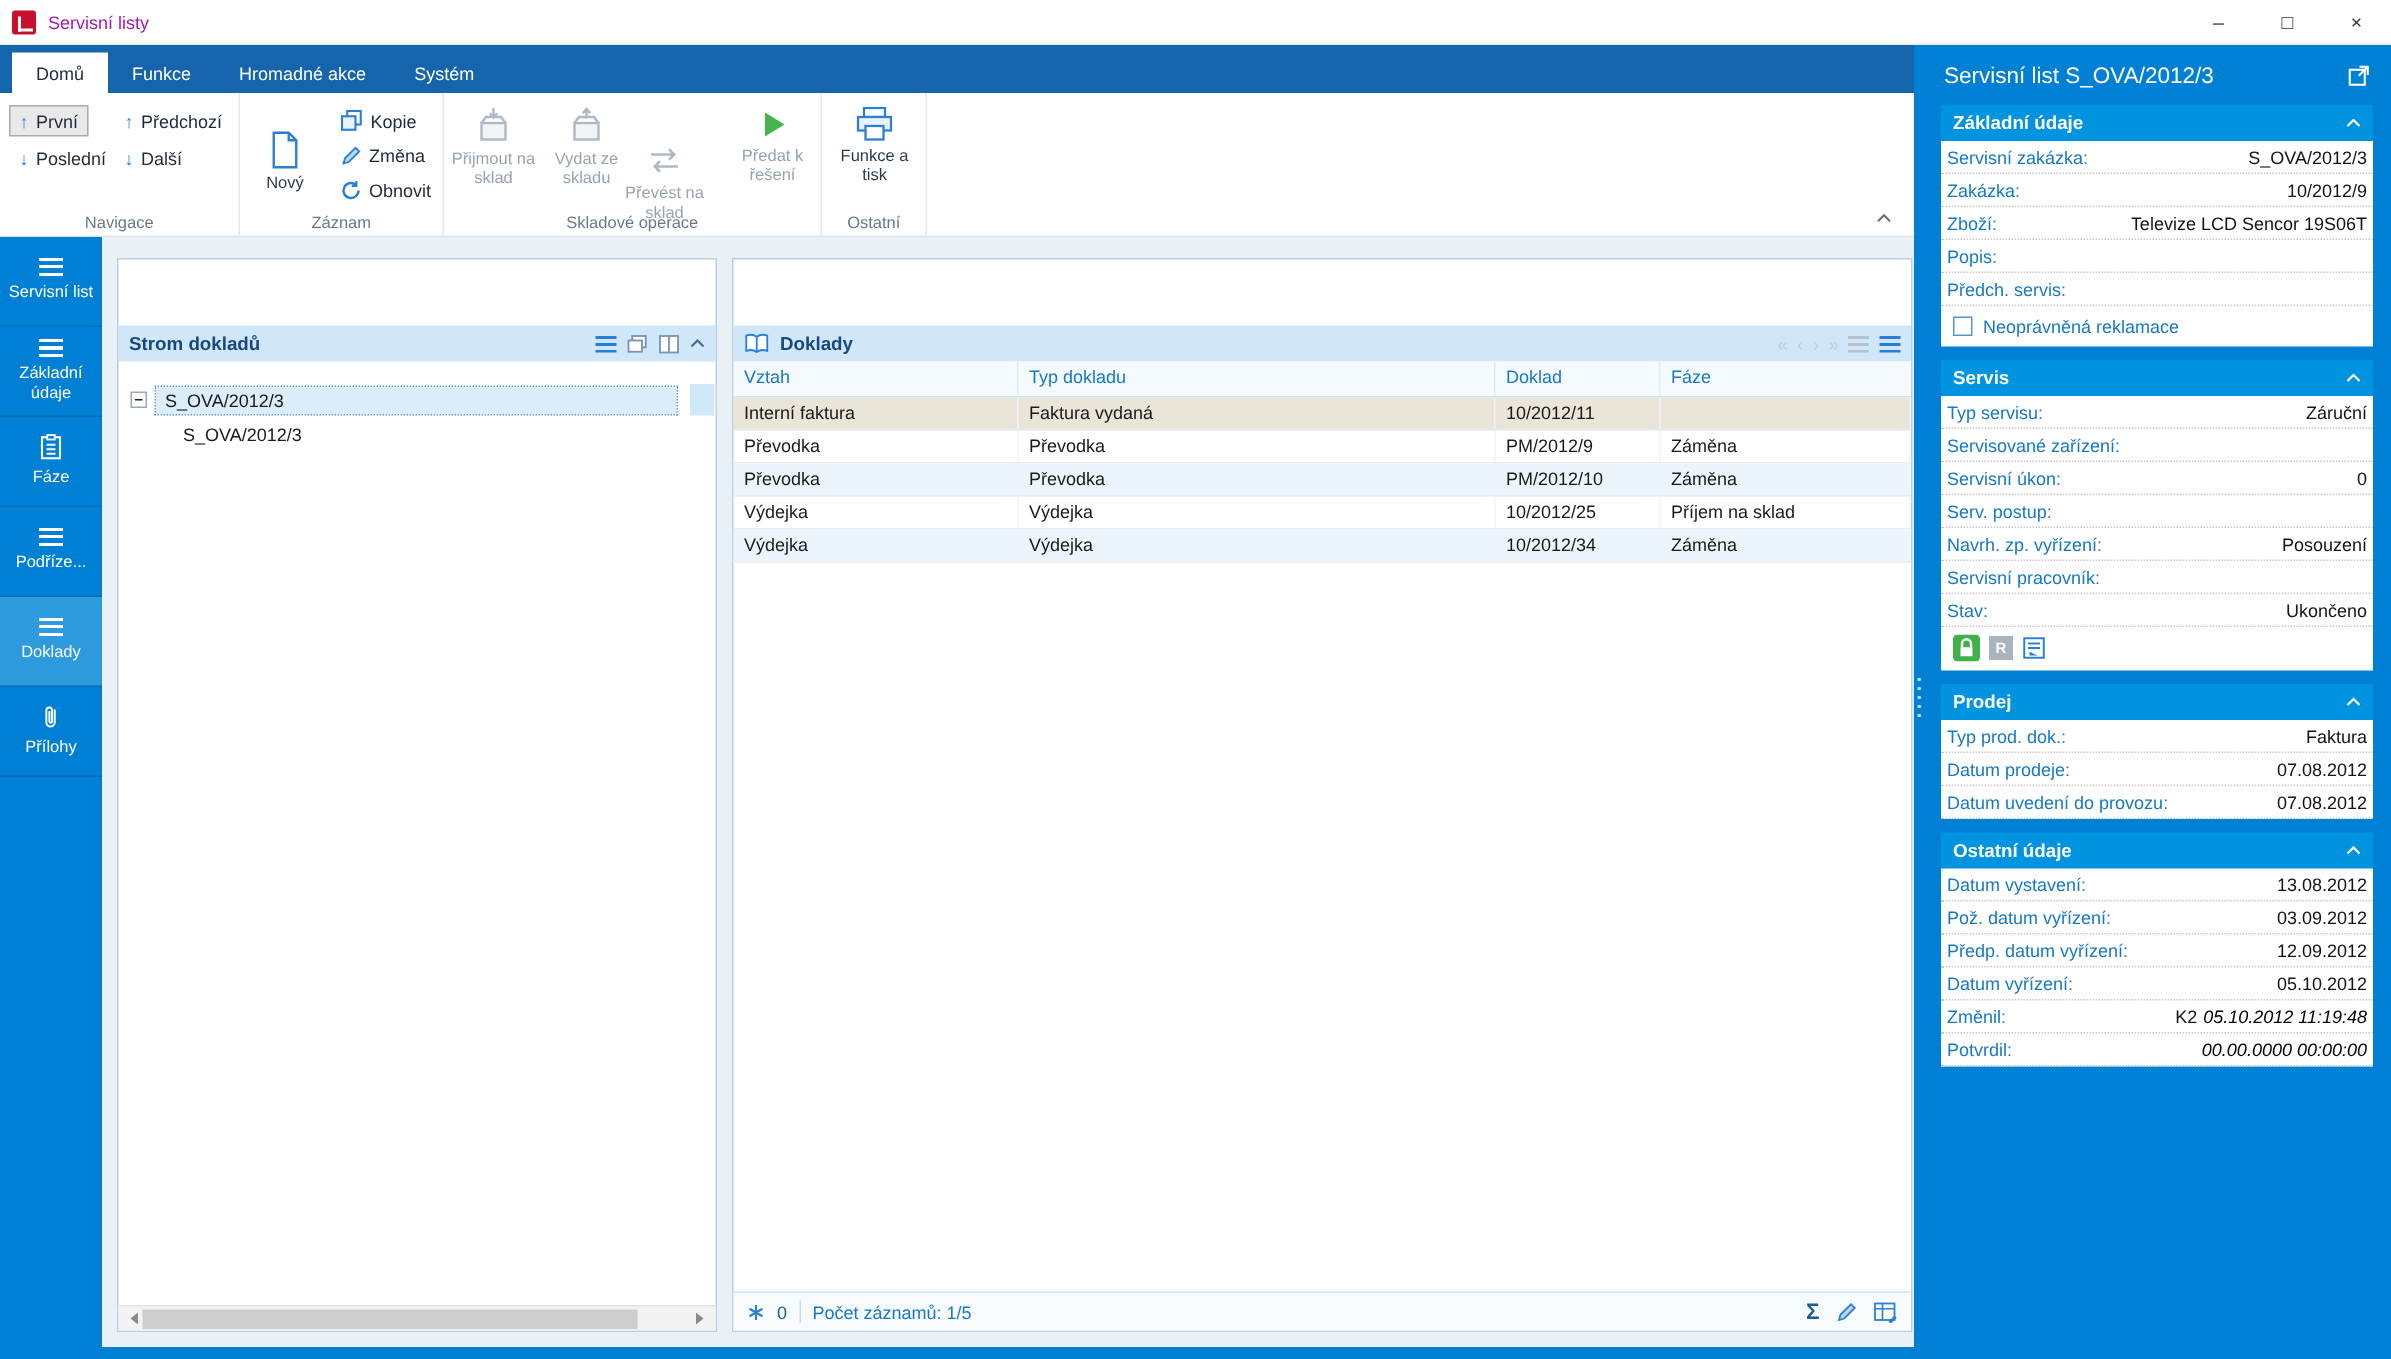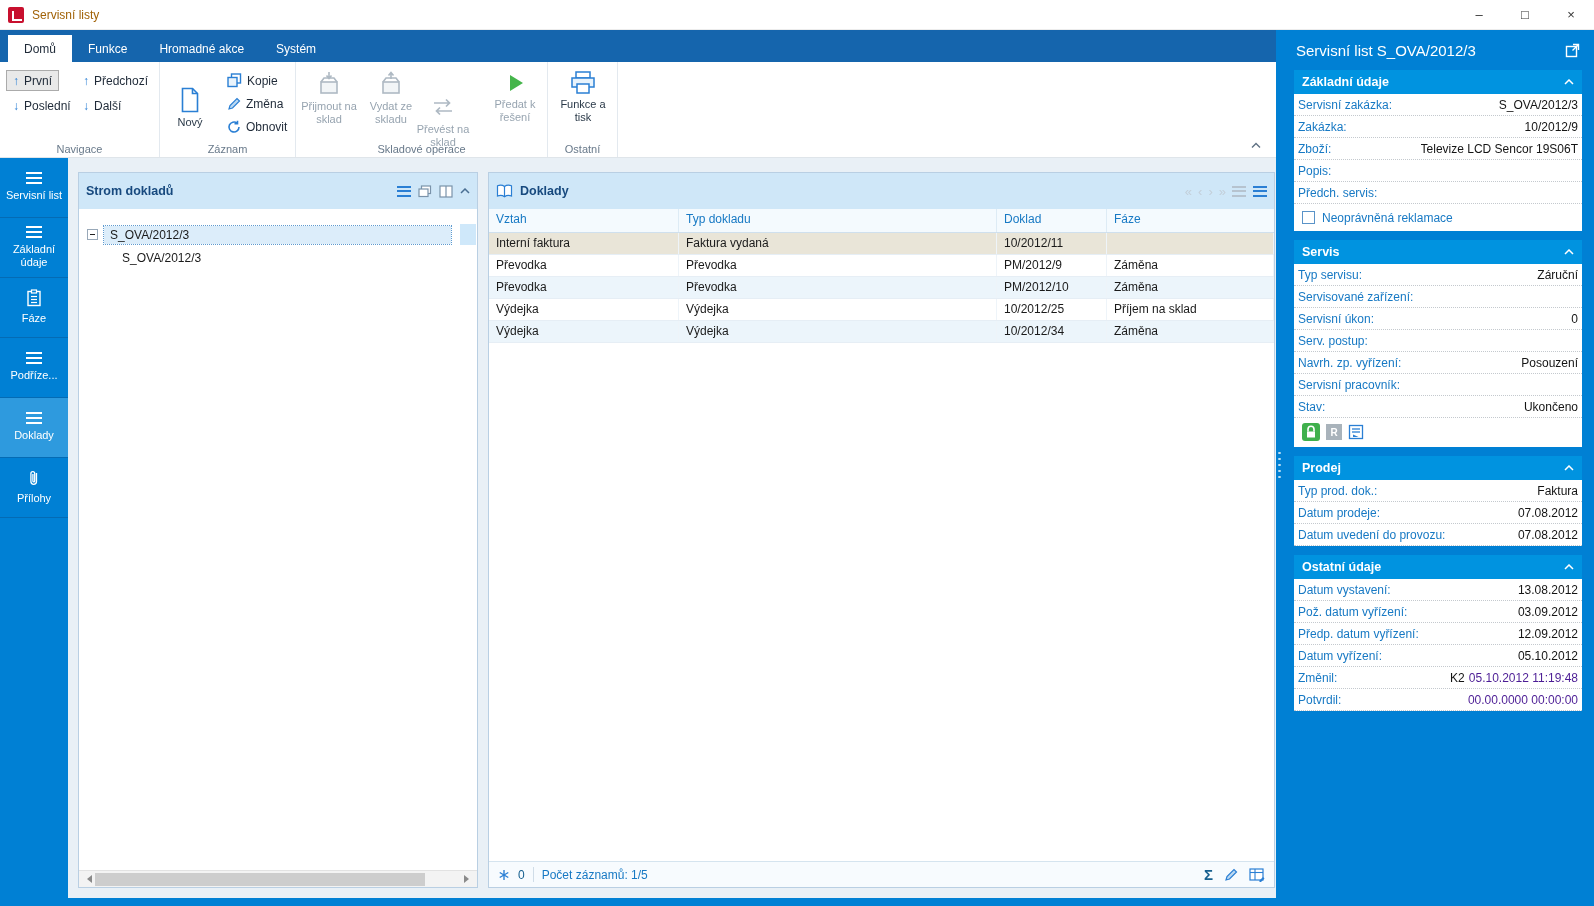--- a/index.html
+++ b/index.html
@@ -3,21 +3,21 @@
 <meta charset="utf-8">
 <style>
 *{margin:0;padding:0;box-sizing:border-box;}
 body{font-family:"Liberation Sans","DejaVu Sans",sans-serif;font-size:12px;color:#1a1a1a;background:#fff;}
 .window{position:relative;width:1594px;height:906px;overflow:hidden;background:#e9f0f6;}
 
 
 .titlebar{position:absolute;left:0;top:0;width:1594px;height:30px;background:#fff;display:flex;align-items:center;padding-left:8px;border-bottom:1px solid #ececec;}
 .app-icon{width:16px;height:16px;border-radius:2px;background:#c8102e;position:relative;margin-right:8px;flex:0 0 auto;}
 .app-icon::after{content:"";position:absolute;left:4px;top:4px;width:8px;height:8px;border-left:2px solid #fff;border-bottom:2px solid #fff;}
-.title{font-size:12px;color:#a16207;}
+.title{font-size:12px;color:#a21caf;}
 .wctrl{margin-left:auto;display:flex;height:30px;}
 .wbtn{width:46px;height:30px;display:flex;align-items:center;justify-content:center;font-size:13px;color:#333;cursor:default;}
 
 
 .tabbar{position:absolute;left:0;top:30px;width:1276px;height:32px;background:#1565ad;display:flex;align-items:stretch;padding:5px 0 0 8px;}
 .tab{display:flex;align-items:center;padding:12px 16px;color:#fff;font-size:12px;cursor:default;}
 .tab.active{background:#fff;color:#1f2a38;}
 
 
 .ribbon{position:absolute;left:0;top:62px;width:1276px;height:96px;background:#fff;border-bottom:1px solid #dfe5ea;}
@@ -50,21 +50,21 @@
 .sitem{min-height:60px;display:flex;flex-direction:column;align-items:center;justify-content:center;gap:5px;padding:7px 2px;color:#fff;text-align:center;font-size:11px;line-height:1.2;border-bottom:1px solid #046bb4;cursor:default;}
 .sitem.active{background:#2e9ade;}
 .hamb-w{width:16px;height:12px;background:repeating-linear-gradient(to bottom,#fff 0 2px,transparent 2px 5px);}
 .hamb-b{width:14px;height:11px;background:repeating-linear-gradient(to bottom,#2a7fd4 0 2px,transparent 2px 4.5px);}
 .hamb-g{width:14px;height:11px;background:repeating-linear-gradient(to bottom,#b6c3cf 0 2px,transparent 2px 4.5px);}
 
 
 .panel{position:absolute;background:#fff;border:1px solid #b9cfe3;display:flex;flex-direction:column;}
 .tree-panel{left:78px;top:172px;width:400px;height:716px;}
 .docs-panel{left:488px;top:172px;width:787px;height:716px;}
-.phead{height:36px;background:#cfe7f8;display:flex;align-items:center;gap:7px;padding:0 7px;flex:0 0 auto;}
+.phead{height:24px;background:#cfe7f8;display:flex;align-items:center;gap:7px;padding:0 7px;flex:0 0 auto;margin-top:44px;}
 .ptitle{font-weight:bold;color:#17497e;font-size:12.5px;}
 .spacer{flex:1;}
 .gray-nav{color:#c3cfd9;font-size:13px;display:flex;gap:6px;align-items:center;}
 .gray-nav span{cursor:default;}
 
 
 .tree-body{position:relative;flex:1;padding-top:14px;}
 .tnode{display:flex;align-items:center;height:23px;padding-left:8px;position:relative;cursor:default;}
 .texp{width:11px;height:11px;border:1px solid #98a8b8;background:#fff;display:flex;align-items:center;justify-content:center;margin-right:6px;flex:0 0 auto;}
 .texp::after{content:"";width:5px;height:1px;background:#222;}
@@ -101,21 +101,21 @@
 .dtitle-row{display:flex;align-items:center;justify-content:space-between;margin:2px 2px 11px 2px;}
 .dtitle{color:#fff;font-size:15px;}
 .card{margin-bottom:9px;}
 .chead{height:24px;background:#0093e0;display:flex;align-items:center;justify-content:space-between;padding:0 8px;color:#fff;font-weight:bold;font-size:12.5px;cursor:default;}
 .cbody{background:#fff;}
 .fld{display:flex;justify-content:space-between;align-items:center;gap:8px;min-height:22px;padding:2px 4px;border-bottom:1px dotted #c4c9ce;cursor:default;}
 .flabel{color:#1779c4;white-space:nowrap;}
 .fvalue{text-align:right;color:#141414;white-space:nowrap;overflow:hidden;}
 .fld.gray{background:#ededed;}
 .fval-wrap{display:flex;align-items:center;gap:4px;margin-left:auto;}
-.ftime{color:#4c1d95;white-space:nowrap;}
+.ftime{color:#000000;white-space:nowrap;font-style:italic;}
 .chk-row{display:flex;align-items:center;gap:7px;min-height:27px;padding:4px 8px;cursor:default;}
 .chk{width:13px;height:13px;border:1px solid #5a93c8;background:#fff;flex:0 0 auto;}
 .chk-label{color:#1779c4;}
 .icons-row{display:flex;align-items:center;gap:6px;padding:5px 8px 6px;}
 .rbadge{width:16px;height:16px;background:#a9b3bb;color:#fff;font-weight:bold;font-size:10px;display:flex;align-items:center;justify-content:center;cursor:default;}
 
 
 .bottom-strip{position:absolute;left:0;top:898px;width:1276px;height:8px;background:#0080d4;}
 </style>
 </head>

